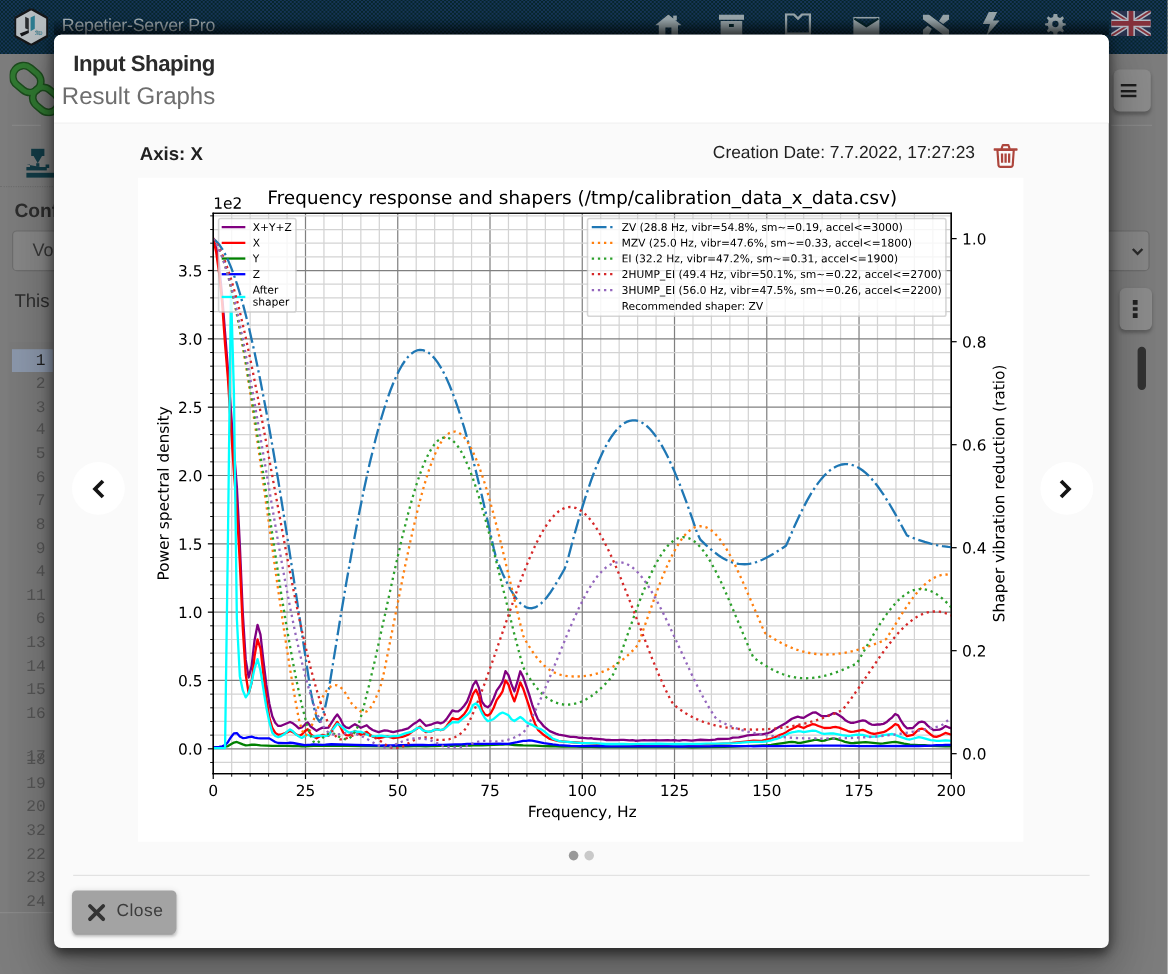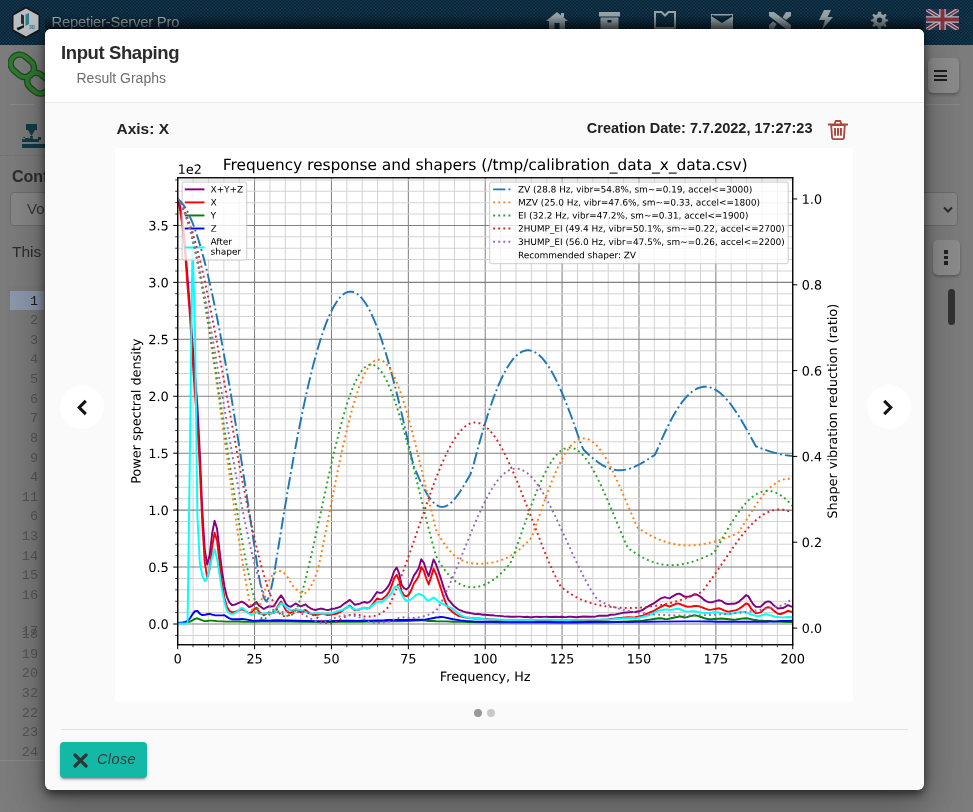--- a/index.html
+++ b/index.html
@@ -39,29 +39,29 @@
 
   
   
   
   #modal{left:44.5px;top:28.5px;width:879px;height:761.5px;background:#fafafa;
      border-radius:6px;z-index:40;
      box-shadow:0 0 10px 2px rgba(0,0,0,.32),0 7px 9px -2px rgba(0,0,0,.38),0 24px 38px 3px rgba(0,0,0,.16),0 9px 46px 8px rgba(0,0,0,.13);}
   #mhead{left:0;top:0;width:879px;height:73px;background:#ffffff;border-radius:6px 6px 0 0;
          border-bottom:1px solid #e9e9e9;}
   #mtitle{left:16.5px;top:13.5px;font-size:18.5px;font-weight:bold;color:#2b2b2b;letter-spacing:-0.4px;}
-  #msub{left:32px;top:41px;font-size:14px;color:#6e6e6e;}
+  #msub{left:7px;top:41px;font-size:20px;color:#6e6e6e;}
   #axisx{left:72px;top:91px;font-size:15.5px;font-weight:bold;color:#212121;}
-  #cdate{right:111px;top:91px;font-size:14.5px;font-weight:bold;color:#212121;}
+  #cdate{right:111px;top:91px;font-size:14.5px;font-weight:normal;color:#212121;}
   #chartbox{left:70.5px;top:119.5px;width:738px;height:553.5px;}
   #dot1{left:429px;top:680.5px;width:8px;height:8px;border-radius:50%;background:#999;}
   #dot2{left:442.5px;top:680.5px;width:8px;height:8px;border-radius:50%;background:#c9c9c9;}
   #mfdiv{left:16px;top:700.5px;width:847px;height:1px;background:#e2e2e2;}
-  #closebtn{left:15.5px;top:713.5px;width:87px;height:36px;background:#14b8a6;border-radius:4px;
-     box-shadow:0 3px 1px -2px rgba(0,0,0,.2),0 2px 2px 0 rgba(0,0,0,.14),0 1px 5px 0 rgba(0,0,0,.12);font-style:italic;}
+  #closebtn{left:15.5px;top:713.5px;width:87px;height:36px;background:#a3a3a3;border-radius:4px;
+     box-shadow:0 3px 1px -2px rgba(0,0,0,.2),0 2px 2px 0 rgba(0,0,0,.14),0 1px 5px 0 rgba(0,0,0,.12);}
   #closetxt{left:37px;top:9px;font-size:14.5px;color:#3c3c3c;letter-spacing:0.4px;}
 </style>
 </head>
 <body>
 
 <div class="abs" id="gutshade"></div>
 <div class="abs" id="l1hi"></div>
 
 <svg class="abs" style="left:8px;top:50px;z-index:2" width="42" height="47" viewBox="0 0 42 47">
   <g fill="none">

